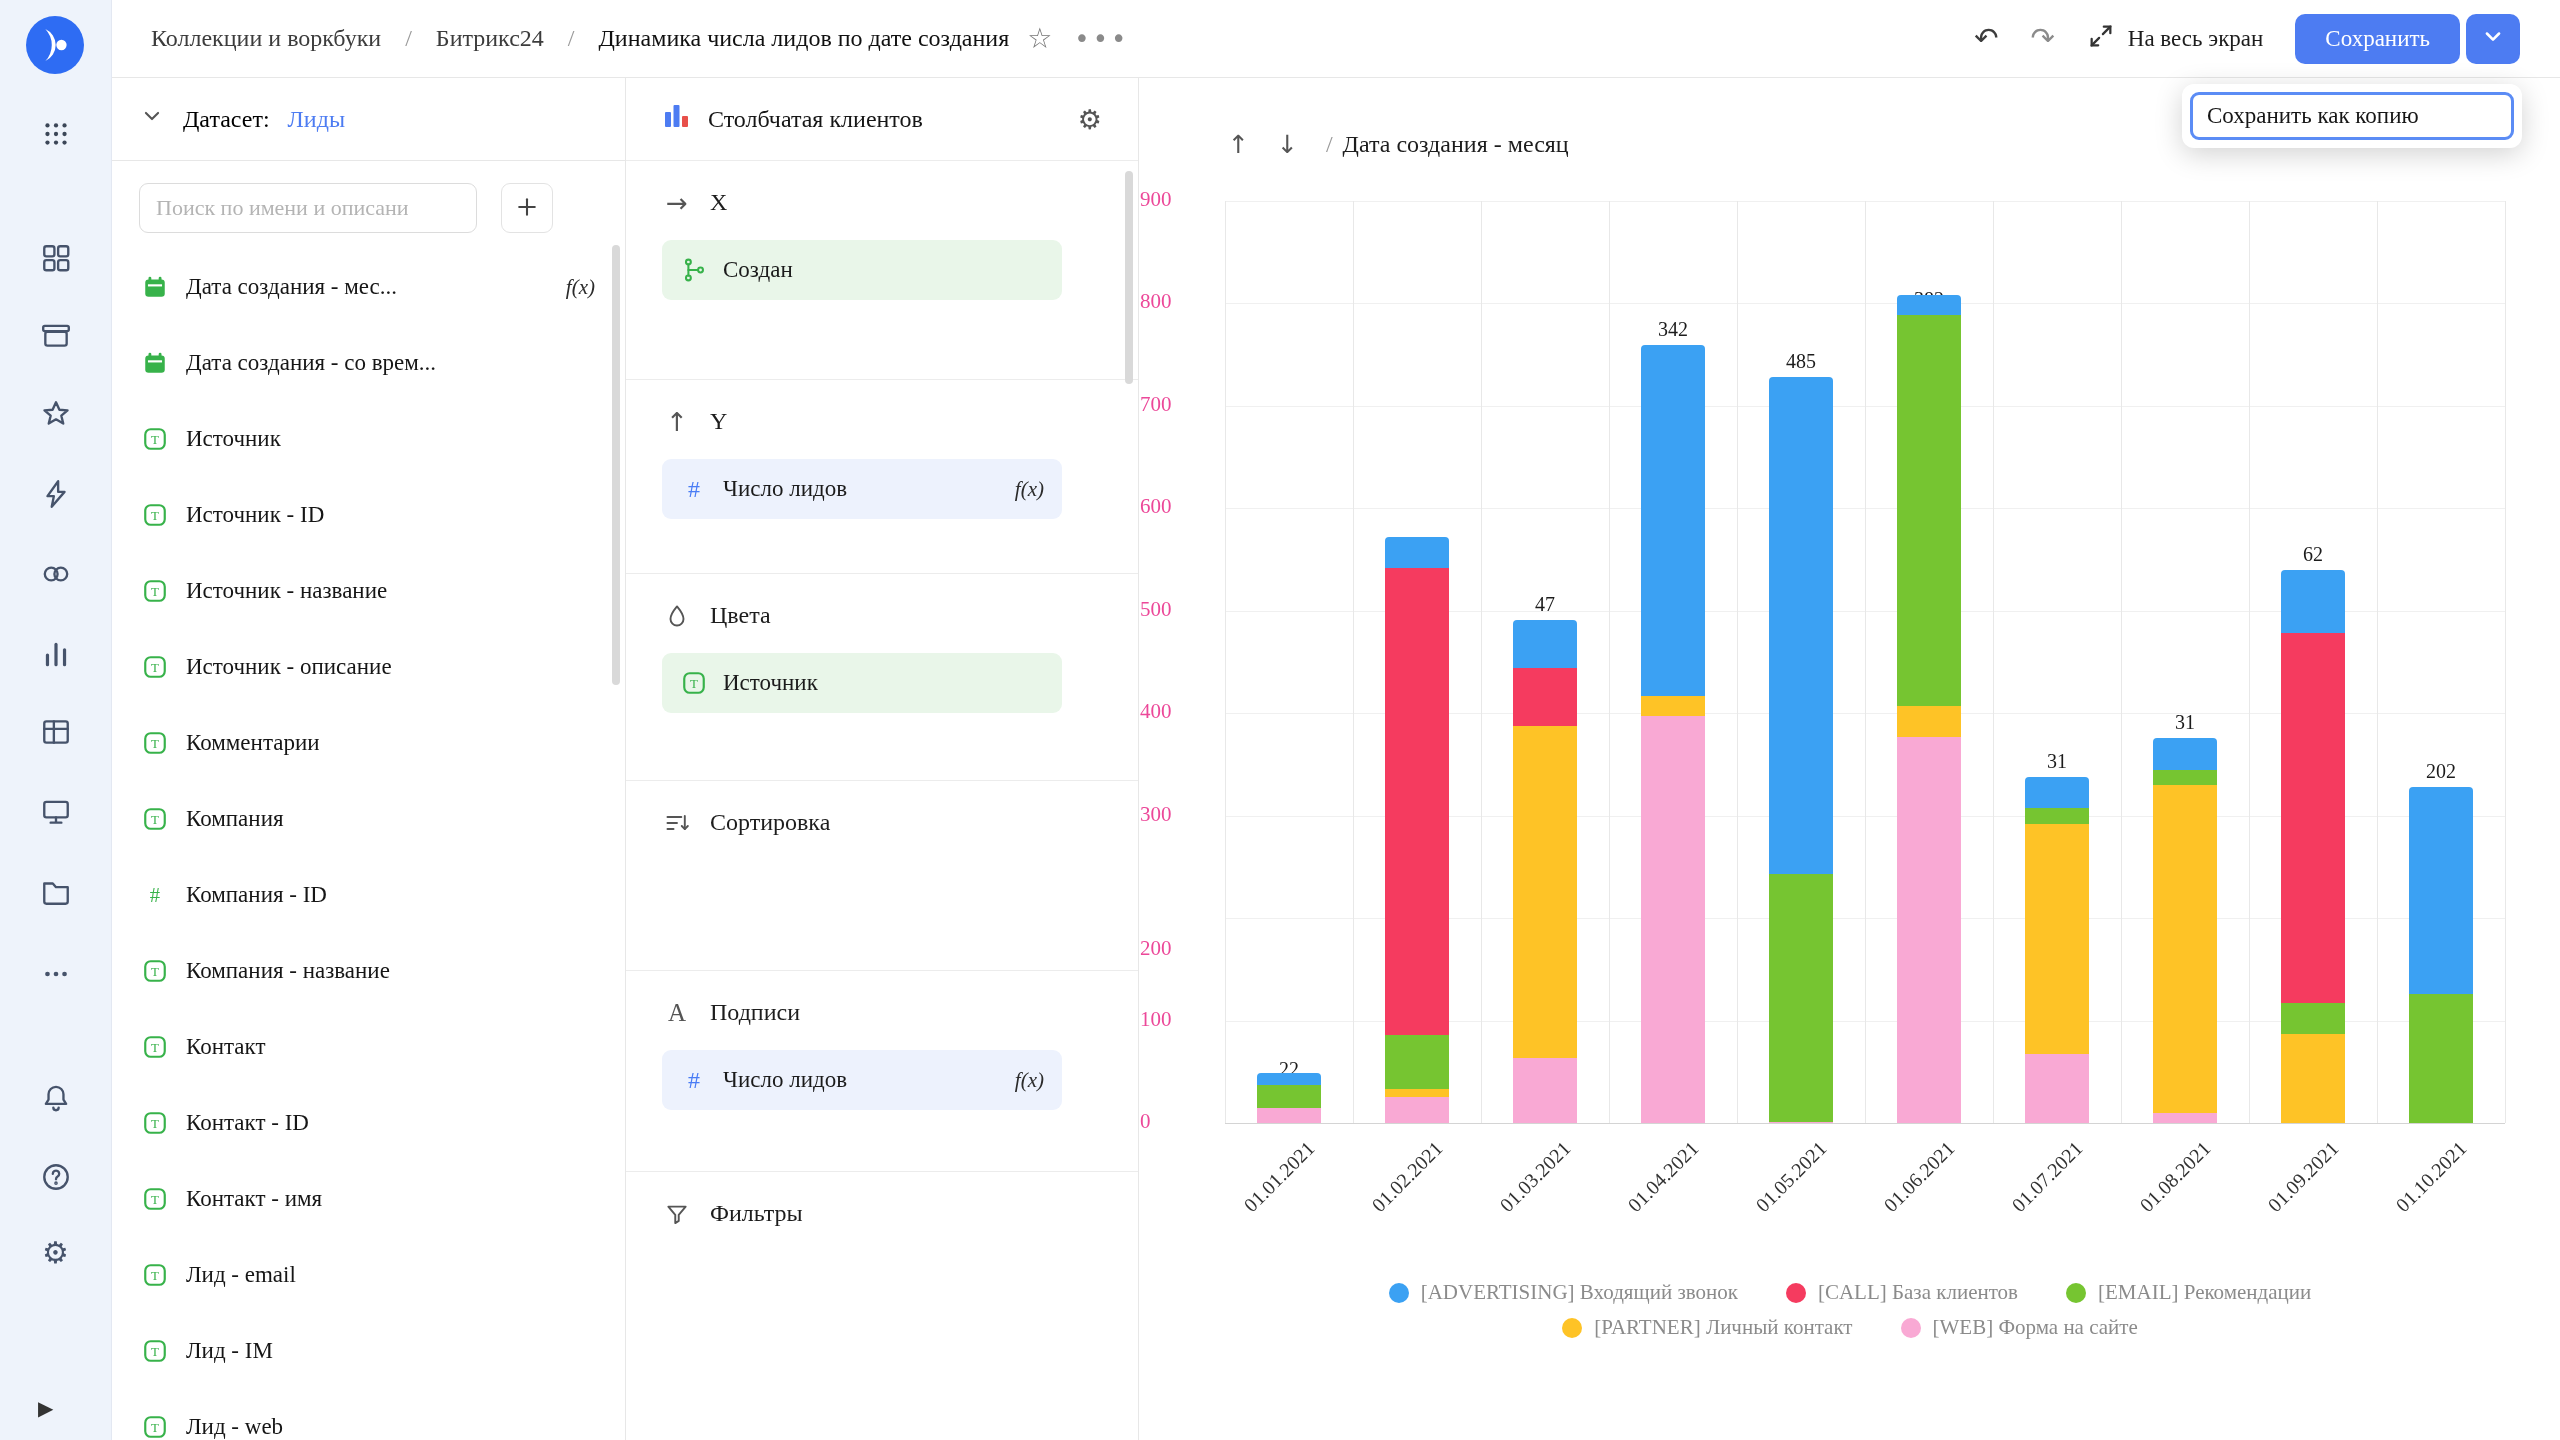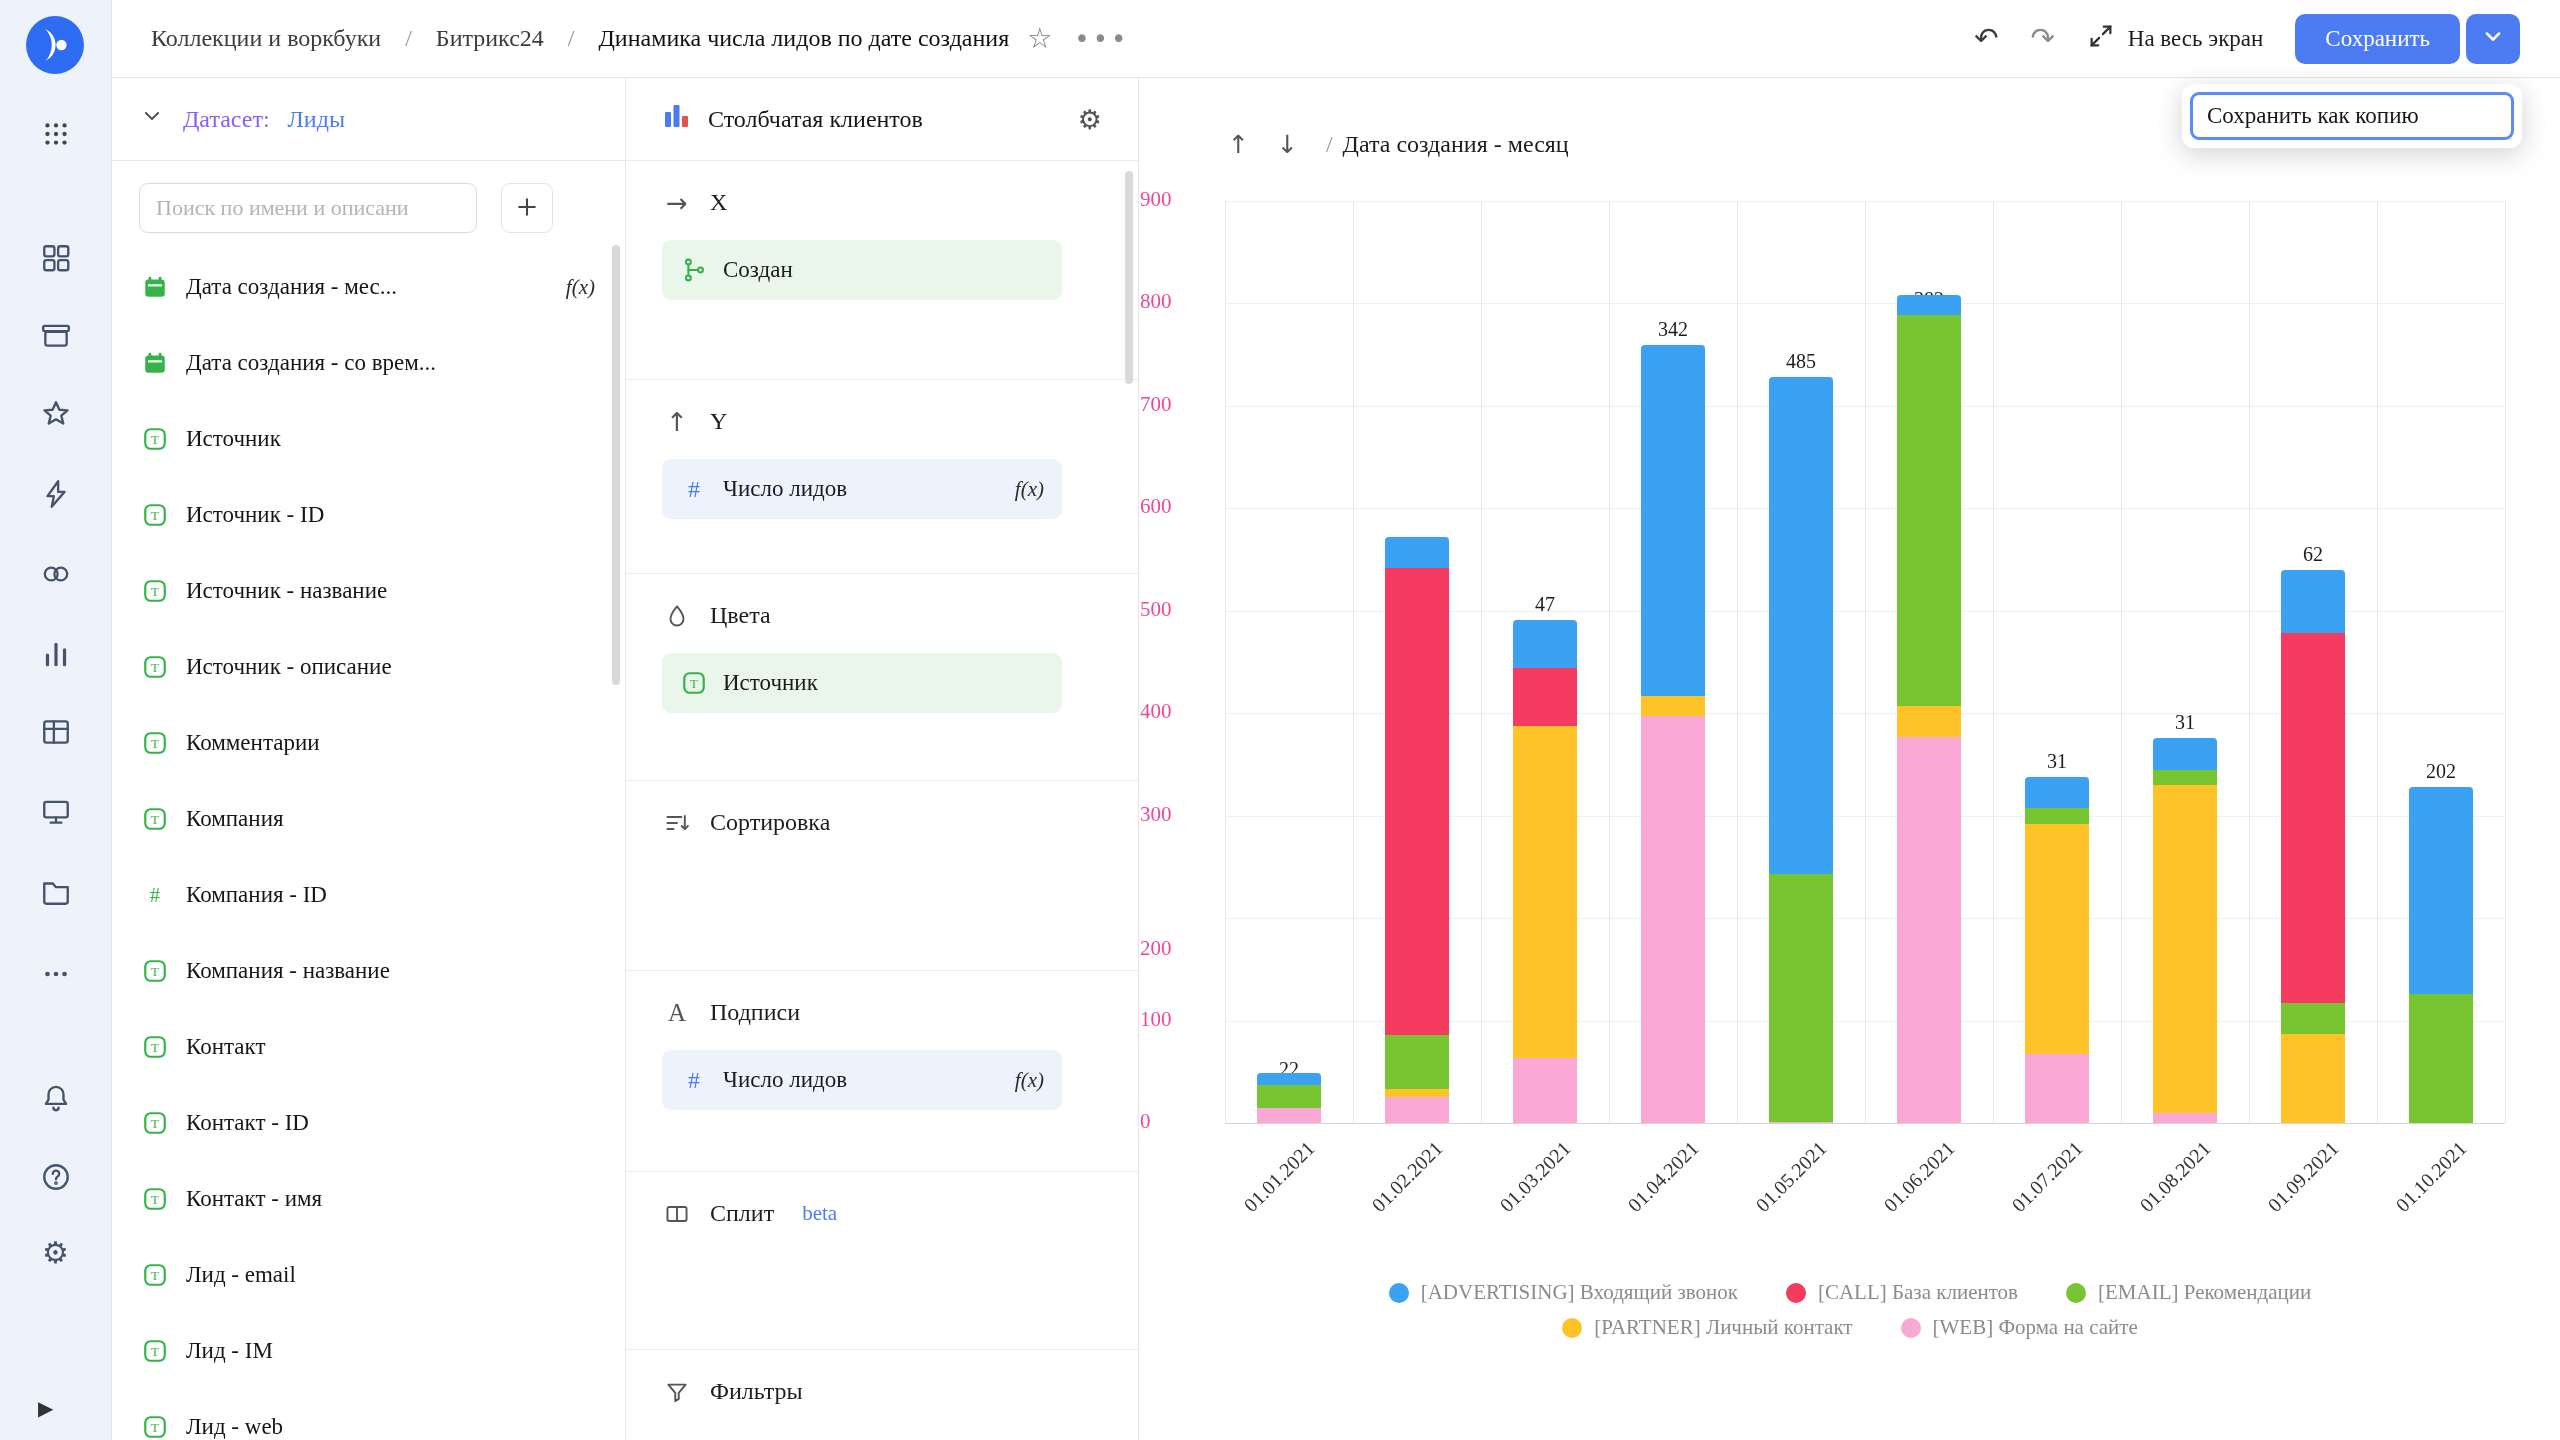--- a/index.html
+++ b/index.html
@@ -40,21 +40,21 @@
              box-shadow:0 6px 28px rgba(0,0,0,.18);padding:8px;z-index:40;box-sizing:border-box;}
   .save-menu-item{font-size:23px;color:#161616;padding:8px 14px;border-radius:9px;border:3px solid transparent;
                   white-space:nowrap;cursor:pointer;}
   .save-menu-item.focused{border-color:#5b8cf5;}
 
   
   .fields-panel{position:absolute;left:111px;top:78px;bottom:0;width:515px;border-right:1px solid #e7e7e7;
                 box-sizing:border-box;background:#fff;}
   .panel-header{height:82px;border-bottom:1px solid #e7e7e7;display:flex;align-items:center;gap:18px;
                 padding:0 28px;font-size:24px;}
-  .panel-header .lbl{color:#8b5cf6;}
+  .panel-header .lbl{color:#000000;}
   .panel-header .link{color:#4d7cf2;cursor:pointer;}
   .chev svg{stroke:#555;fill:none;stroke-width:2.4;stroke-linecap:round;stroke-linejoin:round;}
   .search-row{display:flex;align-items:center;gap:24px;padding:22px 28px 8px;}
   .search-input{width:338px;height:50px;border:1px solid #dcdcdc;border-radius:9px;font-family:inherit;
                 font-size:22px;padding:0 16px;color:#222;box-sizing:border-box;outline:none;}
   .search-input::placeholder{color:#b4b4b4;}
   .add-btn{width:52px;height:50px;border:1px solid #e3e3e3;background:#fff;border-radius:9px;display:flex;
            align-items:center;justify-content:center;cursor:pointer;}
   .add-btn svg{stroke:#444;stroke-width:2.4;stroke-linecap:round;}
   .field-list{margin-top:8px;overflow:hidden;height:1190px;}
@@ -513,32 +513,20 @@
       <span class="sicon" style="font-size:25px;color:#555;">A</span>
       <span>Подписи</span>
     </div>
     <div class="pill blue">
       <span class="picon hash-blue">#</span>
       <span>Число лидов</span>
       <span class="fx-badge">f(x)</span>
     </div>
   </div>
 
-  <div class="config-section sec-split">
-    <div class="section-title">
-      <span class="sicon">
-        <svg width="26" height="26" viewBox="0 0 30 30">
-            <rect x="4" y="7" width="22" height="16" rx="2"></rect>
-            <path d="M15 7 V23"></path>
-          </svg>
-      </span>
-      <span>Сплит</span>
-      <span class="beta">beta</span>
-    </div>
-  </div>
 
   <div class="config-section sec-filters">
     <div class="section-title">
       <span class="sicon">
         <svg width="26" height="26" viewBox="0 0 30 30">
             <path d="M5 6.5 h20 l-8 9.5 v7 l-4 2.5 v-9.5 z"></path>
           </svg>
       </span>
       <span>Фильтры</span>
     </div>

